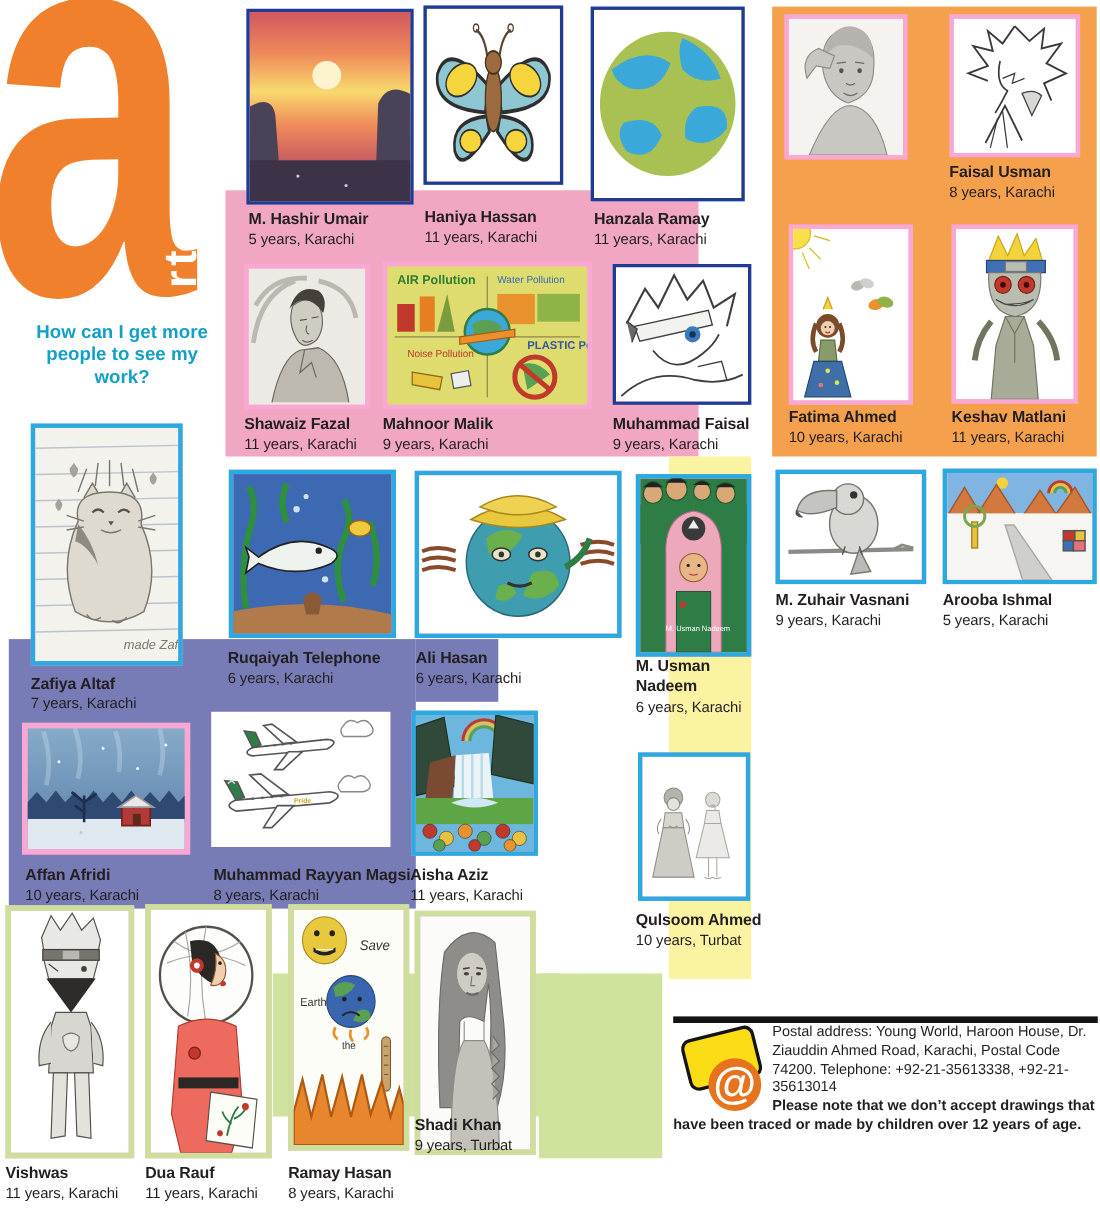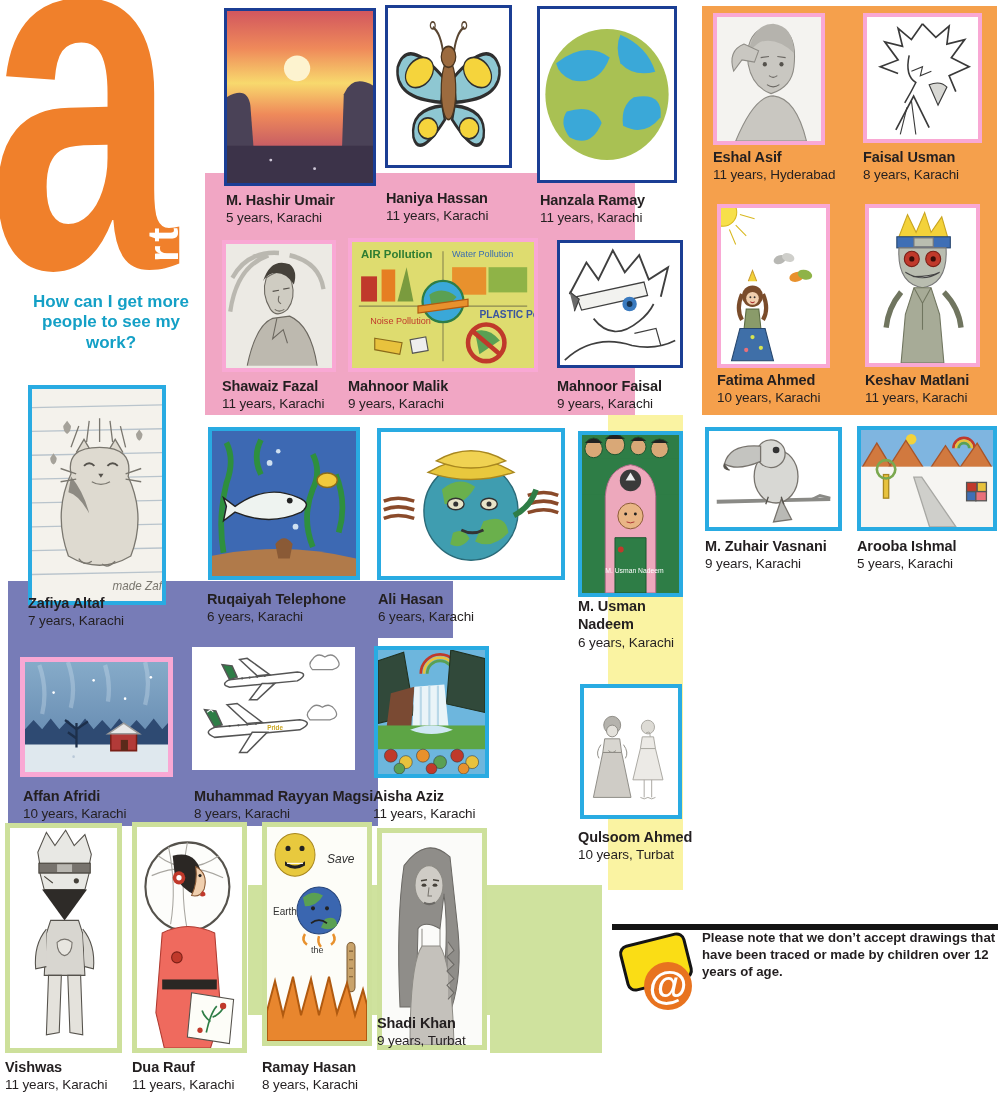--- a/index.html
+++ b/index.html
@@ -506,28 +506,27 @@
       <path d="M40,104 L40,88 M58,104 L58,88" stroke="#8d8b85" fill="none"></path>
       <path d="M66,100 l6,8 l-7,6 l7,7 l-7,6 l7,7 l-7,6 l7,7 l-6,6" stroke="#6b6965" fill="#a8a5a0"></path>
     </svg>
   </div>
 
   <div class="label" style="left:226px;top:191px;width:150px"><span class="nm">M. Hashir Umair</span><span>5 years, Karachi</span></div>
   <div class="label" style="left:386px;top:189px;width:150px"><span class="nm">Haniya Hassan</span><span>11 years, Karachi</span></div>
   <div class="label" style="left:540px;top:191px;width:150px"><span class="nm">Hanzala Ramay</span><span>11 years, Karachi</span></div>
   <div class="label" style="left:222px;top:377px;width:130px"><span class="nm">Shawaiz Fazal</span><span>11 years, Karachi</span></div>
   <div class="label" style="left:348px;top:377px;width:150px"><span class="nm">Mahnoor Malik</span><span>9 years, Karachi</span></div>
-  <div class="label" style="left:557px;top:377px;width:150px"><span class="nm">Mahnoor Faisal</span><span>9 years, Karachi</span></div>
-
-  <div class="label" style="left:713px;top:148px;width:145px"><span class="nm">Eshal Asif</span><span>11 years, Hyderabad</span></div>
+  <div class="label" style="left:557px;top:377px;width:150px"><span class="nm">Muhammad Faisal</span><span>9 years, Karachi</span></div>
+
   <div class="label" style="left:863px;top:148px;width:135px"><span class="nm">Faisal Usman</span><span>8 years, Karachi</span></div>
   <div class="label" style="left:717px;top:371px;width:140px"><span class="nm">Fatima Ahmed</span><span>10 years, Karachi</span></div>
   <div class="label" style="left:865px;top:371px;width:135px"><span class="nm">Keshav Matlani</span><span>11 years, Karachi</span></div>
 
-  <div class="label" style="left:28px;top:594px;width:140px"><span class="nm">Zafiya Altaf</span><span>7 years, Karachi</span></div>
+  <div class="label" style="left:28px;top:613px;width:140px"><span class="nm">Zafiya Altaf</span><span>7 years, Karachi</span></div>
   <div class="label" style="left:207px;top:590px;width:160px"><span class="nm">Ruqaiyah Telephone</span><span>6 years, Karachi</span></div>
   <div class="label" style="left:378px;top:590px;width:140px"><span class="nm">Ali Hasan</span><span>6 years, Karachi</span></div>
   <div class="label" style="left:578px;top:597px;width:100px"><span class="nm">M. Usman Nadeem</span><span>6 years, Karachi</span></div>
   <div class="label" style="left:705px;top:537px;width:150px"><span class="nm">M. Zuhair Vasnani</span><span>9 years, Karachi</span></div>
   <div class="label" style="left:857px;top:537px;width:145px"><span class="nm">Arooba Ishmal</span><span>5 years, Karachi</span></div>
 
   <div class="label" style="left:23px;top:787px;width:140px"><span class="nm">Affan Afridi</span><span>10 years, Karachi</span></div>
   <div class="label" style="left:194px;top:787px;width:180px"><span class="nm">Muhammad Rayyan Magsi</span><span>8 years, Karachi</span></div>
   <div class="label" style="left:373px;top:787px;width:130px"><span class="nm">Aisha Aziz</span><span>11 years, Karachi</span></div>
 
@@ -537,16 +536,17 @@
   <div class="label" style="left:132px;top:1058px;width:120px"><span class="nm">Dua Rauf</span><span>11 years, Karachi</span></div>
   <div class="label" style="left:262px;top:1058px;width:115px"><span class="nm">Ramay Hasan</span><span>8 years, Karachi</span></div>
   <div class="label" style="left:377px;top:1014px;width:115px"><span class="nm">Shadi Khan</span><span>9 years, Turbat</span></div>
 
   <div class="bar"></div>
   <div class="contact">
     <div class="at-wrap">
       <div class="at-card"></div>
       <div class="at-badge">@</div>
     </div>
+    <div>Postal address: Young World, Haroon House, Dr. Ziauddin Ahmed Road, Karachi, Postal Code 74200. Telephone: +92-21-35613338, +92-21-35613014</div>
     <div class="note">Please note that we don’t accept drawings that have been traced or made by children over 12 years of age.</div>
   </div>
 
 </div>
 
 </body></html>

